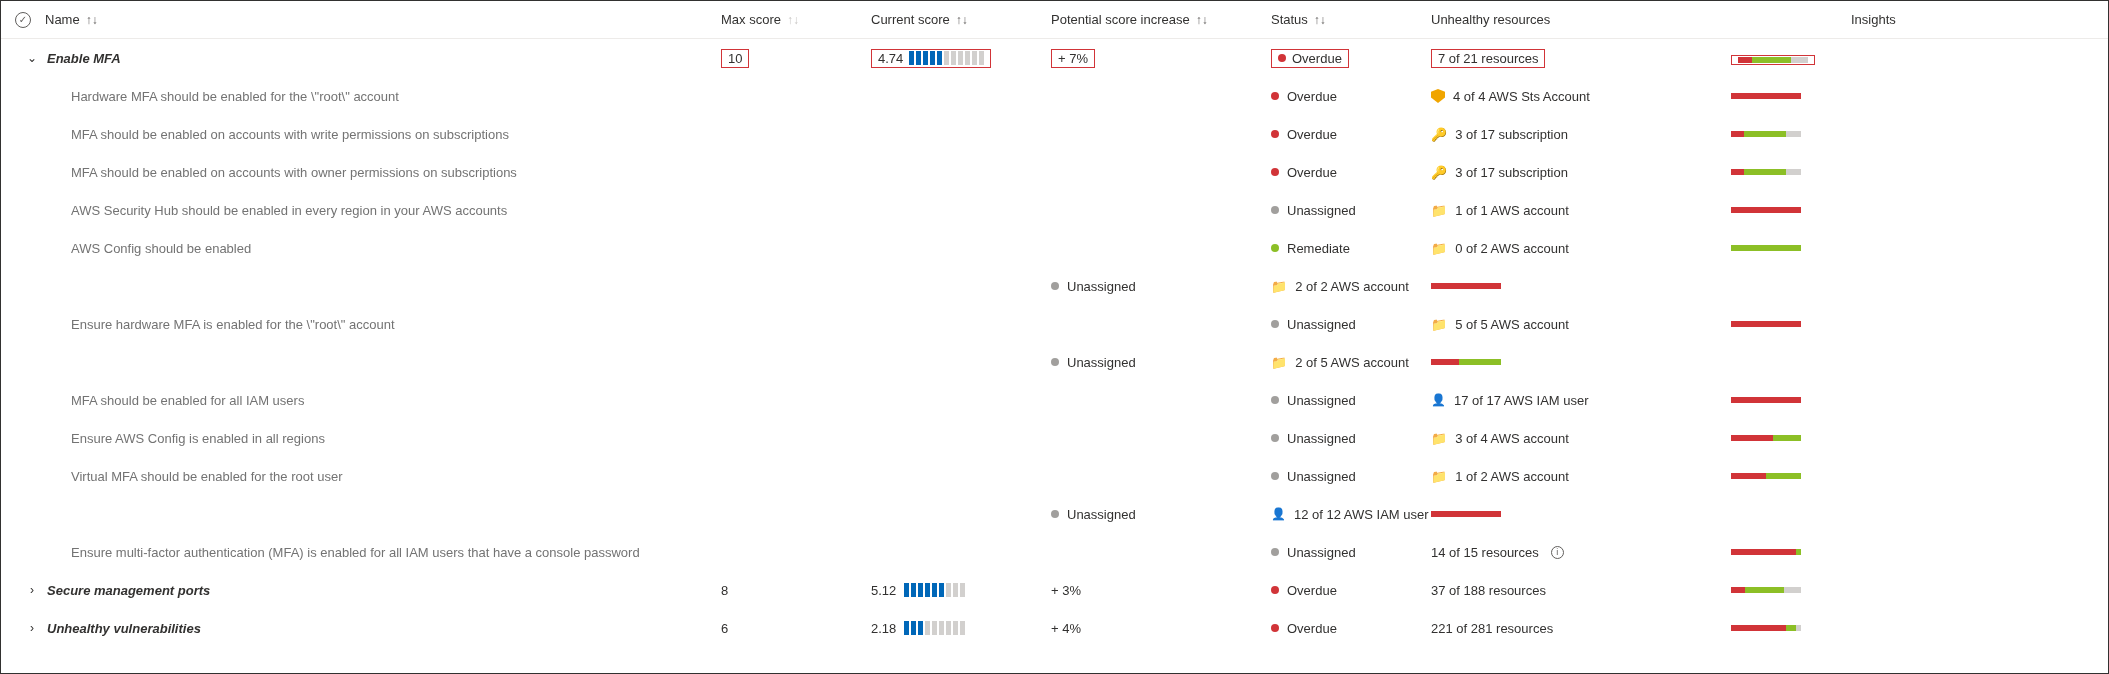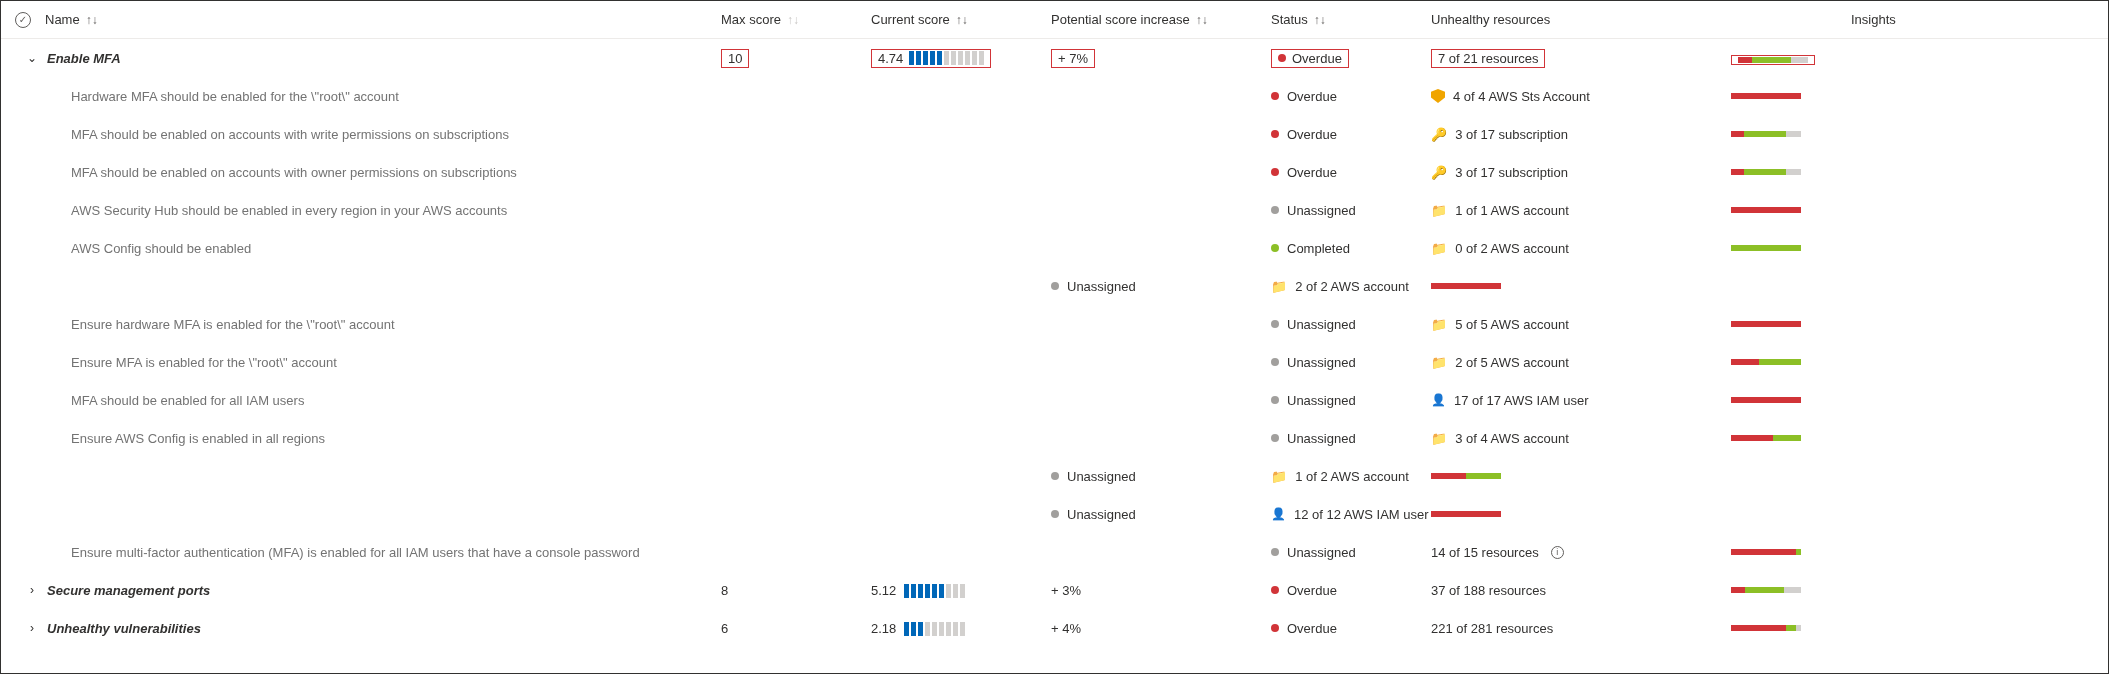--- a/index.html
+++ b/index.html
@@ -44,21 +44,21 @@
   .row { border-bottom: 0; }
 
   .namecell { display:flex; align-items:center; gap:8px; padding-left:24px; }
   .namecell.child { padding-left:70px; }
   .chevron { width:14px; text-align:center; color:#323130; font-size:12px; }
   .groupname { font-weight:600; color:#323130;font-style:italic; }
   .link { color:#737373; text-decoration:none; cursor:pointer; }
 
   .boxed { border:1px solid #d13438; padding:1px 6px; display:inline-flex; align-items:center; gap:6px; }
 
-  .scorecell { display:flex; align-items:flex-end; gap:8px; }
+  .scorecell { display:flex; align-items:center; gap:8px; }
   .segbar { display:flex; gap:2px; }
   .seg { width:5px; height:14px; background:#d2d0ce; }
   .seg.on { background:#0067b8; }
 
   .statuscell { display:flex; align-items:center; gap:8px; }
   .dot { width:8px; height:8px; border-radius:50%; }
   .dot.red { background:#d13438; }
   .dot.gray { background:#a19f9d; }
   .dot.green { background:#8cbf26; }
 
@@ -253,21 +253,21 @@
       </div>
       <div class="row">
         <div class="namecell child">
           <a class="link">AWS Config should be enabled</a>
         </div>
         <div></div>
         <div></div>
         <div></div>
         <div class="statuscell">
           <span class="dot green"></span>
-          <span>Completed</span>
+          <span>Remediate</span>
         </div>
         <div class="rescell">
           <span class="icon-folder">📁</span>
           <span>0 of 2 AWS account</span>
         </div>
         <div>
           <span class="hbar">
             <span class="hseg g" style="width:100%"></span>
           </span>
         </div>
@@ -308,23 +308,20 @@
           <span>5 of 5 AWS account</span>
         </div>
         <div>
           <span class="hbar">
             <span class="hseg r" style="width:100%"></span>
           </span>
         </div>
         <div></div>
       </div>
       <div class="row">
-        <div class="namecell child">
-          <a class="link">Ensure MFA is enabled for the \"root\" account</a>
-        </div>
         <div></div>
         <div></div>
         <div></div>
         <div class="statuscell">
           <span class="dot gray"></span>
           <span>Unassigned</span>
         </div>
         <div class="rescell">
           <span class="icon-folder">📁</span>
           <span>2 of 5 AWS account</span>
@@ -376,20 +373,23 @@
         </div>
         <div>
           <span class="hbar">
             <span class="hseg r" style="width:60%"></span>
             <span class="hseg g" style="width:40%"></span>
           </span>
         </div>
         <div></div>
       </div>
       <div class="row">
+        <div class="namecell child">
+          <a class="link">Virtual MFA should be enabled for the root user</a>
+        </div>
         <div></div>
         <div></div>
         <div></div>
         <div class="statuscell">
           <span class="dot gray"></span>
           <span>Unassigned</span>
         </div>
         <div class="rescell">
           <span class="icon-folder">📁</span>
           <span>1 of 2 AWS account</span>

